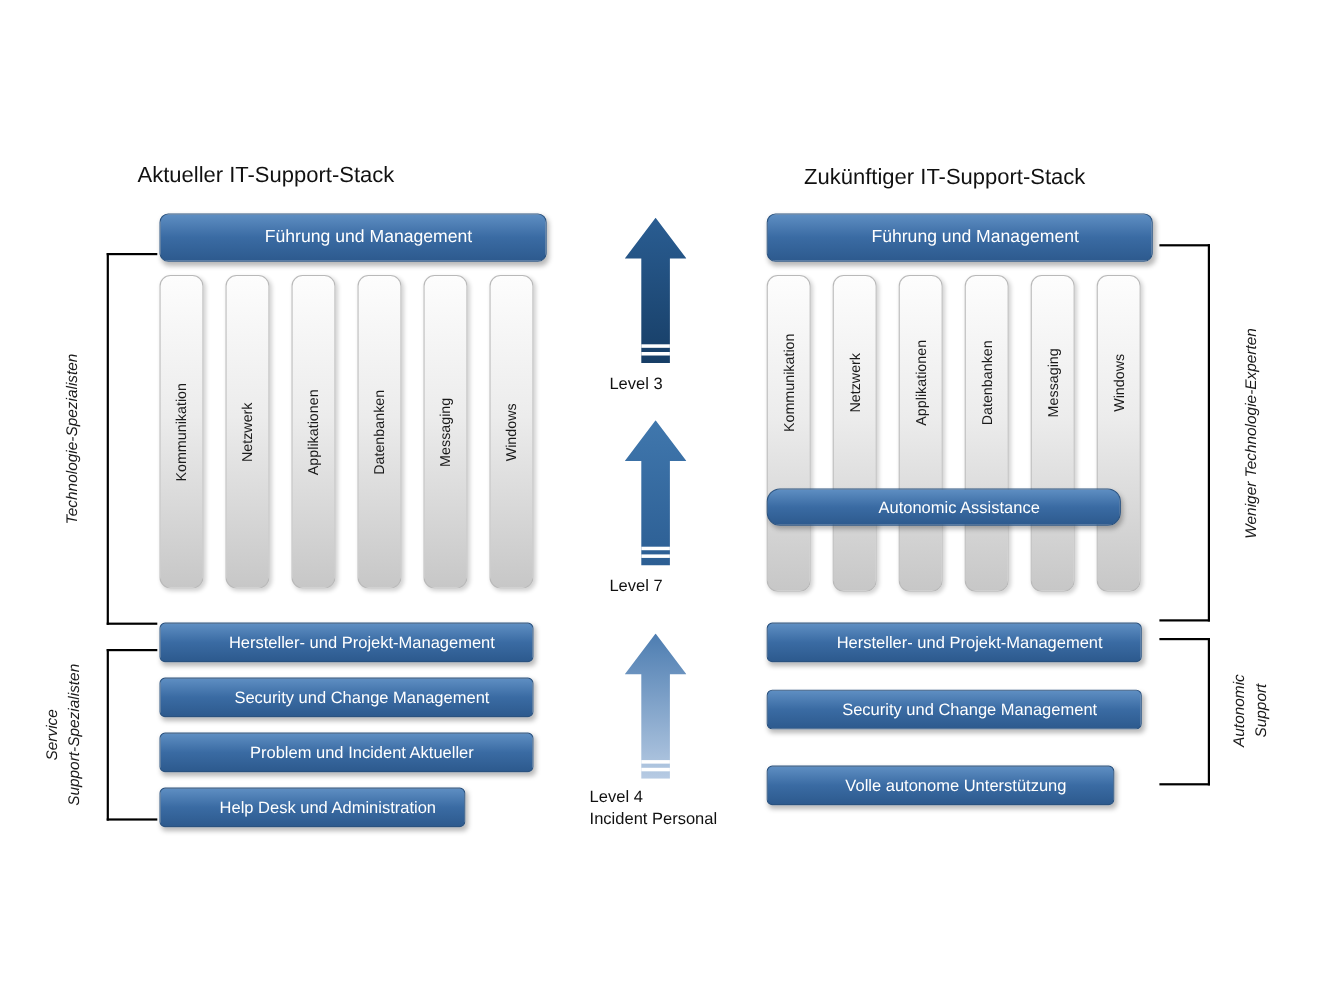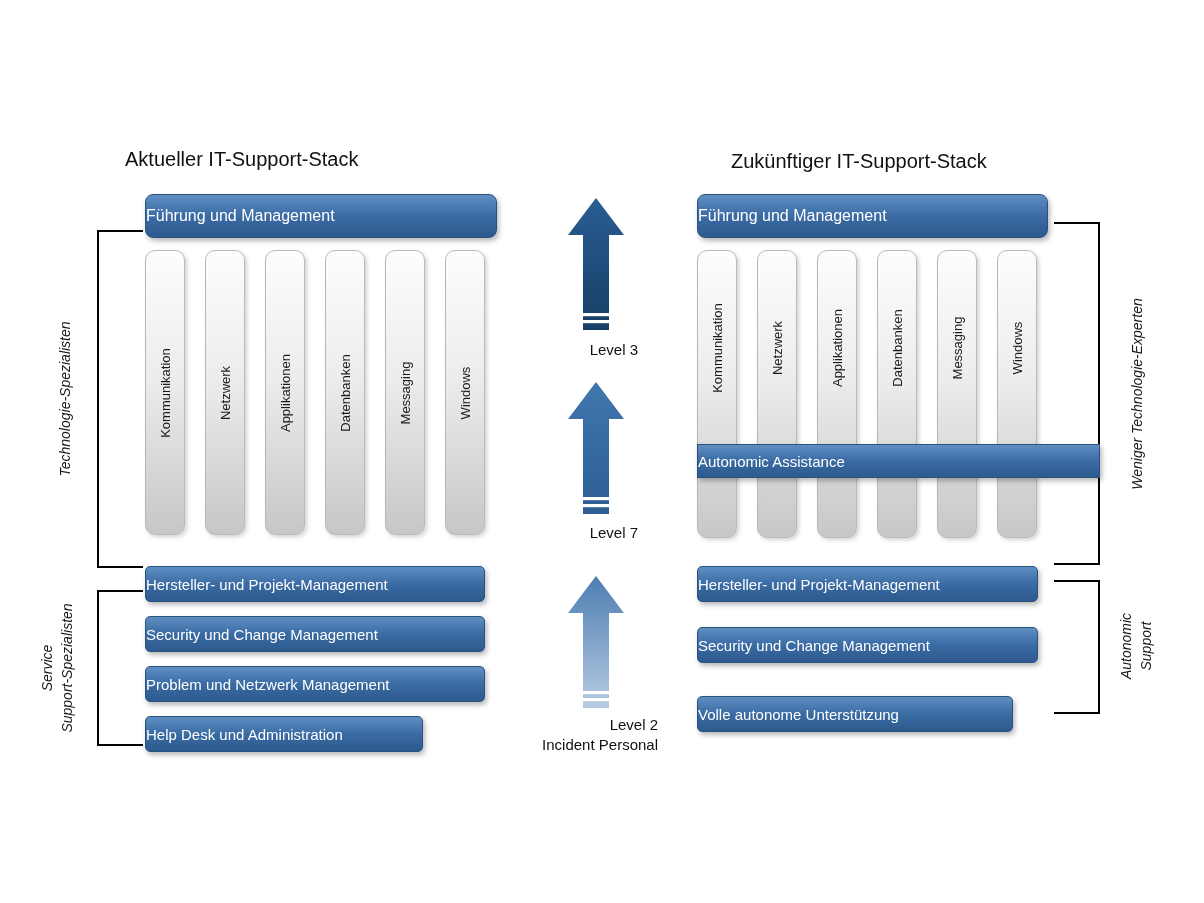--- a/index.html
+++ b/index.html
@@ -11,27 +11,28 @@
     overflow: hidden;
   }
   .stack-title {
     position: absolute;
     font-size: 20px;
     color: #111;
     white-space: nowrap;
   }
   .blue-bar {
     position: absolute;
-    display: flex; align-items: center; 
+    display: flex; align-items: center; justify-content: center;
     color: #fff;
     background: linear-gradient(180deg, #5e8ec2 0%, #3a6ba3 50%, #2d5a8e 100%);
     border: 1px solid #2a527f;
     border-radius: 5px;
     box-shadow: 2px 3px 5px rgba(0,0,0,0.28);
     box-sizing: border-box;
+    padding-left: 28px;
   }
   .blue-bar.header { border-radius: 8px; }
   .blue-bar.header .bar-label { font-size: 16px; }
   .bar-label { font-size: 15px; white-space: nowrap; }
   .pillar {
     position: absolute;
     width: 40px;
     border: 1px solid #b9b9b9;
     border-radius: 10px;
     background: linear-gradient(180deg, #fdfdfd 0%, #ececec 45%, #c7c7c7 100%);
@@ -51,21 +52,21 @@
   .vlabel { position: absolute; width: 0; height: 0; }
   .vlabel .vtext {
     position: absolute; left: 0; top: 0;
     transform: translate(-50%,-50%) rotate(-90deg);
     white-space: nowrap;
     font-size: 14px; font-style: italic; color: #1a1a1a;
     text-align: center; line-height: 1.45;
   }
   .level-label {
     position: absolute;
-    text-align: right;
+    text-align: left;
     font-size: 15px; color: #111;
     line-height: 1.35;
   }
   .arrow { position: absolute; }
 </style>
 </head>
 <body>
 
 <div class="stack-title" style="left:125px;top:148px">Aktueller IT-Support-Stack</div>
 
@@ -92,21 +93,21 @@
   <span class="plabel">Windows</span>
   </div>
 
 <div class="blue-bar" style="left:145px;top:566px;width:340px;height:36px">
   <span class="bar-label">Hersteller- und Projekt-Management</span>
   </div>
 <div class="blue-bar" style="left:145px;top:616px;width:340px;height:36px">
   <span class="bar-label">Security und Change Management</span>
   </div>
 <div class="blue-bar" style="left:145px;top:666px;width:340px;height:36px">
-  <span class="bar-label">Problem und Netzwerk Management</span>
+  <span class="bar-label">Problem und Incident Aktueller</span>
   </div>
 <div class="blue-bar" style="left:145px;top:716px;width:278px;height:36px">
   <span class="bar-label">Help Desk und Administration</span>
   </div>
 
 <div class="bracket bleft" style="left:97px;top:230px;width:46px;height:338px"></div>
 <div class="bracket bleft" style="left:97px;top:590px;width:46px;height:156px"></div>
 <div class="vlabel" style="left:65px;top:399px">
   <div class="vtext">Technologie-Spezialisten</div>
 </div>
@@ -148,21 +149,21 @@
     <linearGradient id="ga1" x1="0" y1="0" x2="0" y2="1">
       <stop offset="0" stop-color="#4d7db1"></stop>
         <stop offset="1" stop-color="#b7cbe3"></stop>
     </linearGradient>
   </defs>
   <path d="M28 0 L56 37 L41 37 L41 132 L15 132 L15 37 L0 37 Z" fill="url(#ga1)"></path>
   <rect x="15" y="115" width="26" height="3.2" fill="#ffffff"></rect>
   <rect x="15" y="122" width="26" height="3.2" fill="#ffffff"></rect>
 </svg>
 <div class="level-label" style="left:536px;top:715px;width:122px">
-  <div>Level 2</div>
+  <div>Level 4</div>
   <div>Incident Personal</div>
 </div>
 
 <div class="stack-title" style="left:731px;top:150px">Zukünftiger IT-Support-Stack</div>
 
 <div class="blue-bar header" style="left:697px;top:194px;width:351px;height:44px">
   <span class="bar-label">Führung und Management</span>
 </div>
 
 <div class="pillar label-high" style="left:697px;top:250px;height:288px">
@@ -177,21 +178,21 @@
 <div class="pillar label-high" style="left:877px;top:250px;height:288px">
   <span class="plabel">Datenbanken</span>
   </div>
 <div class="pillar label-high" style="left:937px;top:250px;height:288px">
   <span class="plabel">Messaging</span>
   </div>
 <div class="pillar label-high" style="left:997px;top:250px;height:288px">
   <span class="plabel">Windows</span>
   </div>
 
-<div class="blue-bar" style="left:697px;top:444px;width:403px;height:34px;z-index:5;border-radius:0">
+<div class="blue-bar" style="left:697px;top:444px;width:322px;height:34px;z-index:5;border-radius:12px">
   <span class="bar-label">Autonomic Assistance</span>
 </div>
 
 <div class="blue-bar" style="left:697px;top:566px;width:341px;height:36px">
   <span class="bar-label">Hersteller- und Projekt-Management</span>
   </div>
 <div class="blue-bar" style="left:697px;top:627px;width:341px;height:36px">
   <span class="bar-label">Security und Change Management</span>
   </div>
 <div class="blue-bar" style="left:697px;top:696px;width:316px;height:36px">

